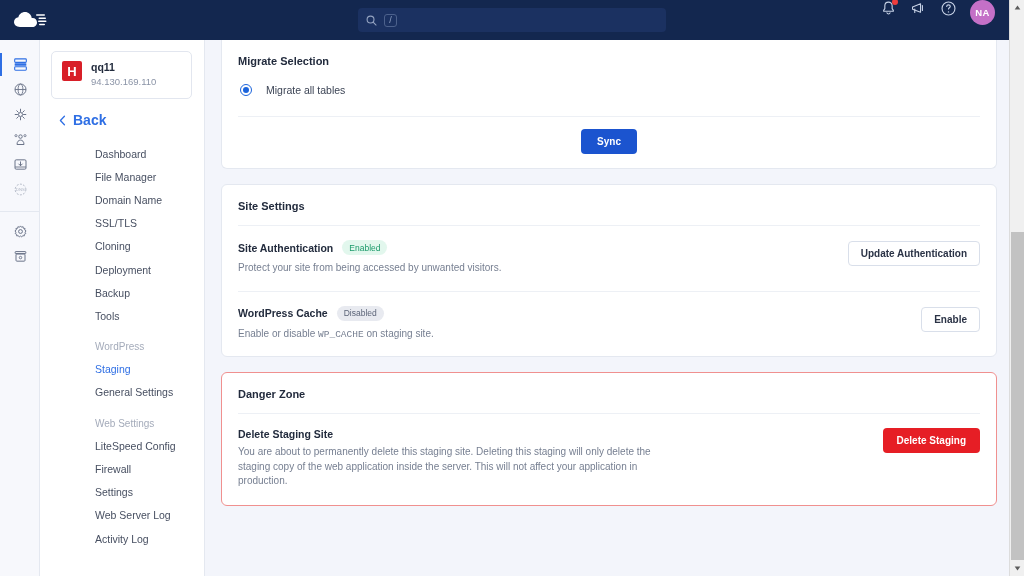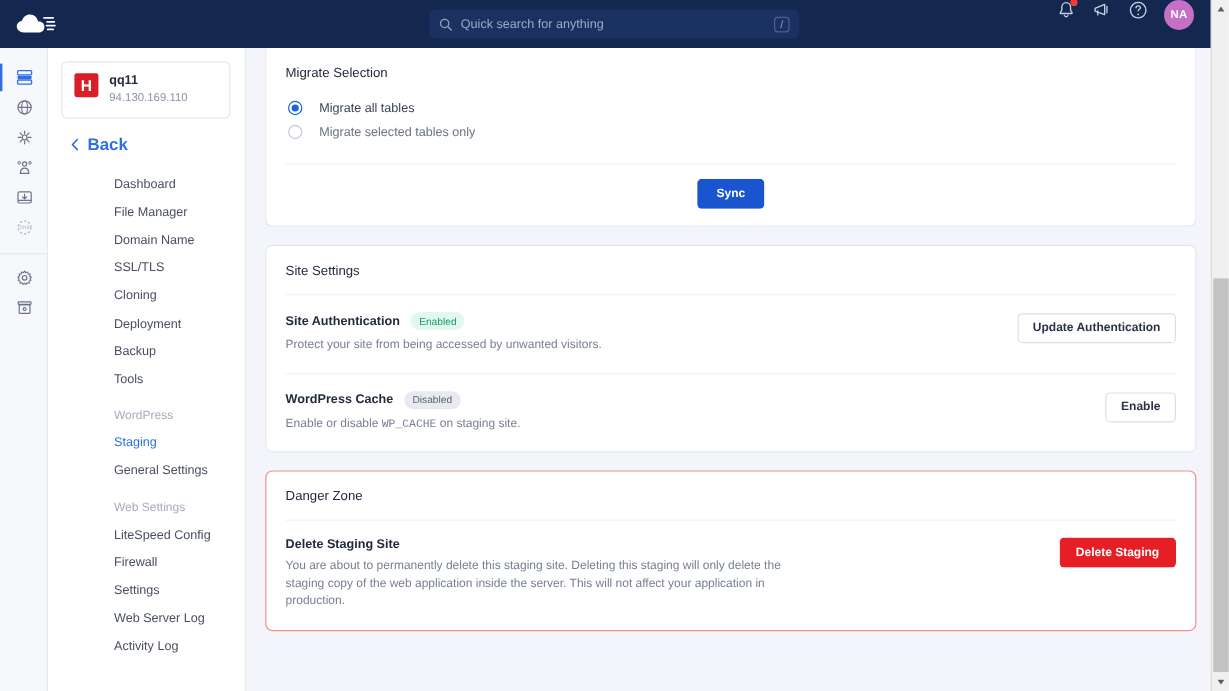--- a/index.html
+++ b/index.html
@@ -145,21 +145,21 @@
   .card {
     background: #fff;
     border: 1px solid #e4e8f0;
     border-radius: 6px;
     margin-bottom: 15px;
   }
   .card.first { border-top: none; border-radius: 0 0 6px 6px; margin-top: 0; }
   .card.danger { border: 1px solid #f0908f; }
   .card-pad { padding: 0 16px; }
   .card-title {
-    font-size: 11px; font-weight: normal; color: #222b3d;
+    font-size: 11px; font-weight: bold; color: #222b3d;
     padding: 15px 0 13px 0;
   }
   .divider { height: 1px; background: #edf0f5; }
 
   
   .radio-row {
     display: flex; align-items: center; gap: 14px;
     padding: 4px 0 4px 2px; cursor: pointer;
   }
   .radio {
@@ -256,21 +256,20 @@
         <rect x="25" y="10.6" width="8.5" height="1.5" rx="0.75" fill="#ffffff"></rect>
         <rect x="26" y="13.8" width="6" height="1.5" rx="0.75" fill="#ffffff"></rect>
       </svg>
     </div>
 
     <div class="search-box">
       <svg class="search-icon" viewBox="0 0 16 16">
         <circle cx="6.6" cy="6.6" r="5" fill="none" stroke="#aab8d2" stroke-width="1.6"></circle>
         <line x1="10.4" y1="10.4" x2="14.6" y2="14.6" stroke="#aab8d2" stroke-width="1.6" stroke-linecap="round"></line>
       </svg>
-      <span class="search-placeholder">Quick search for anything</span>
       <span class="slash-key">/</span>
     </div>
 
     <div class="top-actions">
       <div class="top-icon">
         <svg viewBox="0 0 20 20" width="17" height="17">
           <path d="M10 2.5c-2.5 0-4.3 2-4.3 4.4v3.2L4.3 12.2v1h11.4v-1l-1.4-2.1V6.9C14.3 4.5 12.5 2.5 10 2.5z" fill="none" stroke="#c7d2e6" stroke-width="1.3" stroke-linejoin="round"></path>
           <path d="M8.2 15.1a1.9 1.9 0 0 0 3.6 0" fill="none" stroke="#c7d2e6" stroke-width="1.3" stroke-linecap="round"></path>
         </svg>
         <span class="badge-dot"></span>
@@ -408,24 +407,20 @@
 
     <div class="card first">
       <div class="card-pad">
         <div class="card-title">Migrate Selection</div>
 
         <div class="radio-row">
           <span class="radio checked"></span>
           <span class="radio-label">Migrate all tables</span>
         </div>
 
-        <div class="radio-row">
-          <span class="radio"></span>
-          <span class="radio-label muted">Migrate selected tables only</span>
-        </div>
       </div>
       <div style="height:16px"></div>
       <div class="card-pad">
         <div class="divider"></div>
         <div class="sync-row">
           <button class="btn btn-primary">Sync</button>
         </div>
       </div>
     </div>
 

